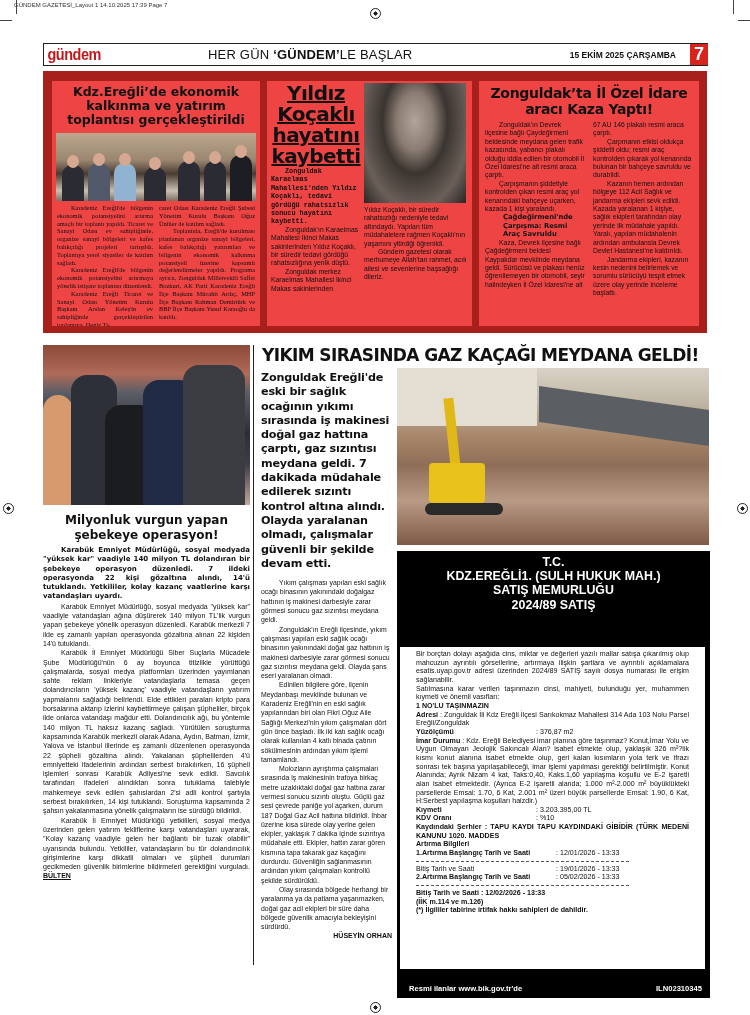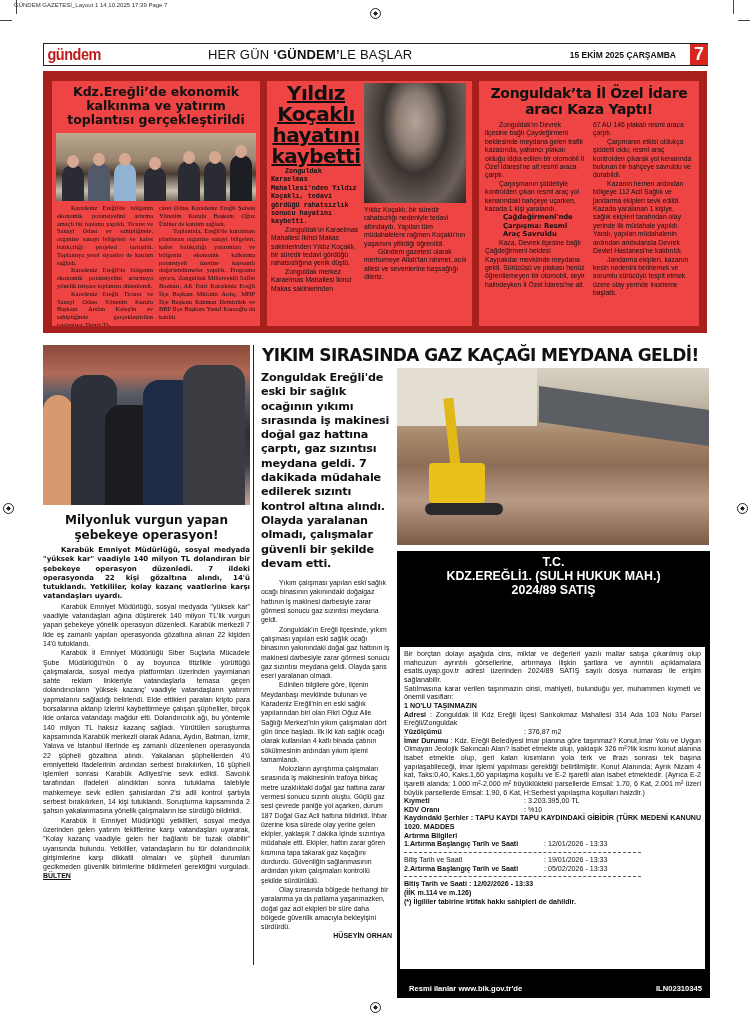--- a/index.html
+++ b/index.html
@@ -74,21 +74,21 @@
           background:linear-gradient(180deg,#d9d2c5 0%,#bfb6a5 20%,#a8876a 38%,#8f6e58 55%,#b99a85 75%,#7d5a47 100%); overflow:hidden; }
   .demo .bldg { position:absolute; left:0; top:0; width:140px; height:58px; background:#e4ddd1; }
   .demo .road { position:absolute; right:0; top:30px; width:170px; height:36px; background:#5b5e62; transform:skewY(8deg); }
   .demo .exc { position:absolute; left:32px; top:95px; width:56px; height:40px; background:#e8c21a; border-radius:4px; }
   .demo .arm { position:absolute; left:50px; top:30px; width:10px; height:70px; background:#e0b817; transform:rotate(-6deg); }
   .demo .track { position:absolute; left:28px; top:135px; width:78px; height:12px; background:#2a2a2a; border-radius:6px; }
 
   
   .ad { position:absolute; left:397px; top:551px; width:313px; height:447px; background:#000; }
   .ad-hd { color:#fff; text-align:center; font-weight:bold; font-size:12.4px; line-height:14.2px; padding-top:4px; }
-  .ad-body { position:absolute; left:3px; top:96px; width:305px; height:322px; background:#fff; padding:3px 4px; box-sizing:border-box; font-size:7.1px; line-height:8.65px; }
+  .ad-body { position:absolute; left:3px; top:96px; width:305px; height:322px; background:#fff; padding:3px 16px; box-sizing:border-box; font-size:7.1px; line-height:8.65px; }
   .ad-body p { margin:0; text-align:justify; }
   .row { display:flex; }
   .row .k { font-weight:bold; width:120px; flex:none; }
   .row .v { flex:1; }
   .dash { border-top:1px dashed #555; margin:3px 60px 3px 0; }
   .ad-foot { position:absolute; left:0; bottom:0; width:100%; height:20px; color:#fff; font-weight:bold; font-size:7.6px; display:flex; justify-content:space-between; align-items:center; padding:0 8px 0 12px; box-sizing:border-box; }
   .b { font-weight:bold; }
 </style>
 </head>
 <body>
@@ -216,20 +216,21 @@
   <div class="road"></div>
   <div class="arm"></div>
   <div class="exc"></div>
   <div class="track"></div>
 </div>
 
 <div class="ad">
   <div class="ad-hd">
     <div>T.C.</div>
     <div>KDZ.EREĞLİ1. (SULH HUKUK MAH.)</div>
+    <div>SATIŞ MEMURLUĞU</div>
     <div>2024/89 SATIŞ</div>
   </div>
   <div class="ad-body">
     <p>Bir borçtan dolayı aşağıda cins, miktar ve değerleri yazılı mallar satışa çıkarılmış olup mahcuzun ayrıntılı görsellerine, artırmaya ilişkin şartlara ve ayrıntılı açıklamalara esatis.uyap.gov.tr adresi üzerinden 2024/89 SATIŞ sayılı dosya numarası ile erişim sağlanabilir.</p>
     <p>Satılmasına karar verilen taşınmazın cinsi, mahiyeti, bulunduğu yer, muhammen kıymeti ve önemli vasıfları:</p>
     <div class="b">1 NO'LU TAŞINMAZIN</div>
     <p><span class="b">Adresi</span> <span>: Zonguldak İli Kdz Ereğli İlçesi Sarıkokmaz Mahallesi 314 Ada 103 Nolu Parsel Ereğli/Zonguldak</span></p>
     <div class="row">
         <span class="k">Yüzölçümü</span>
         <span class="v">: 376,87 m2</span>

